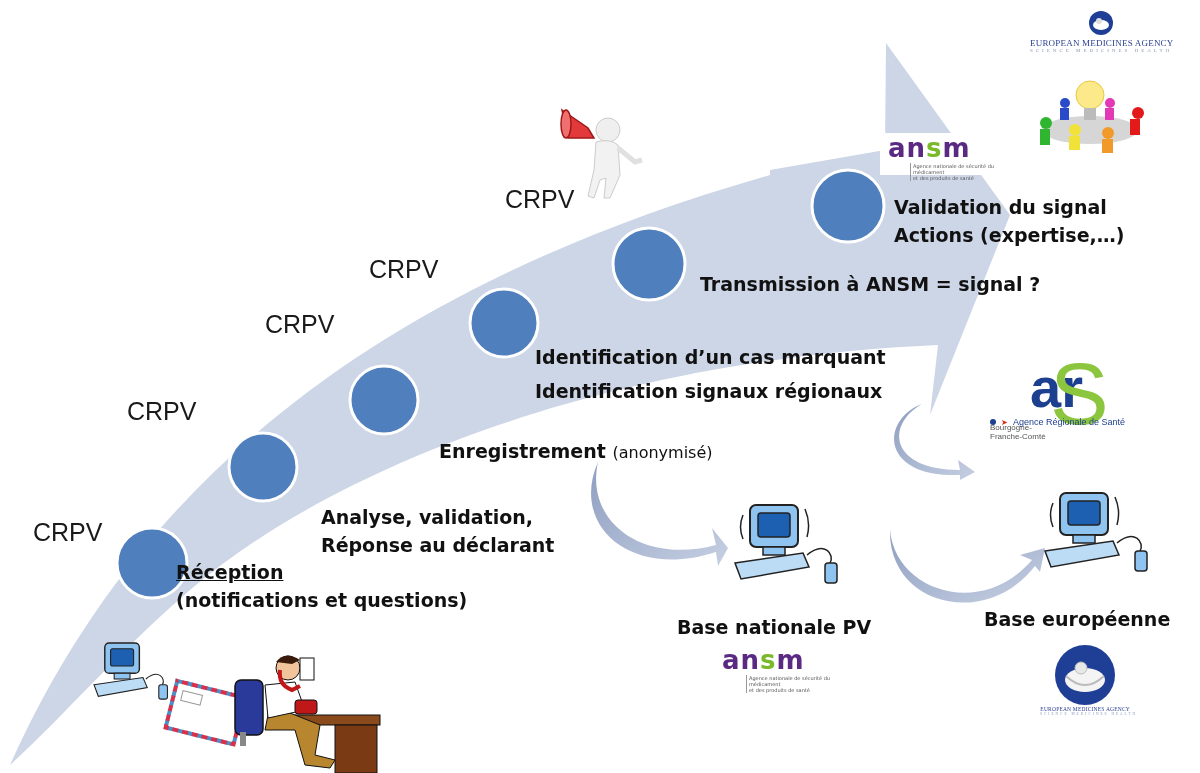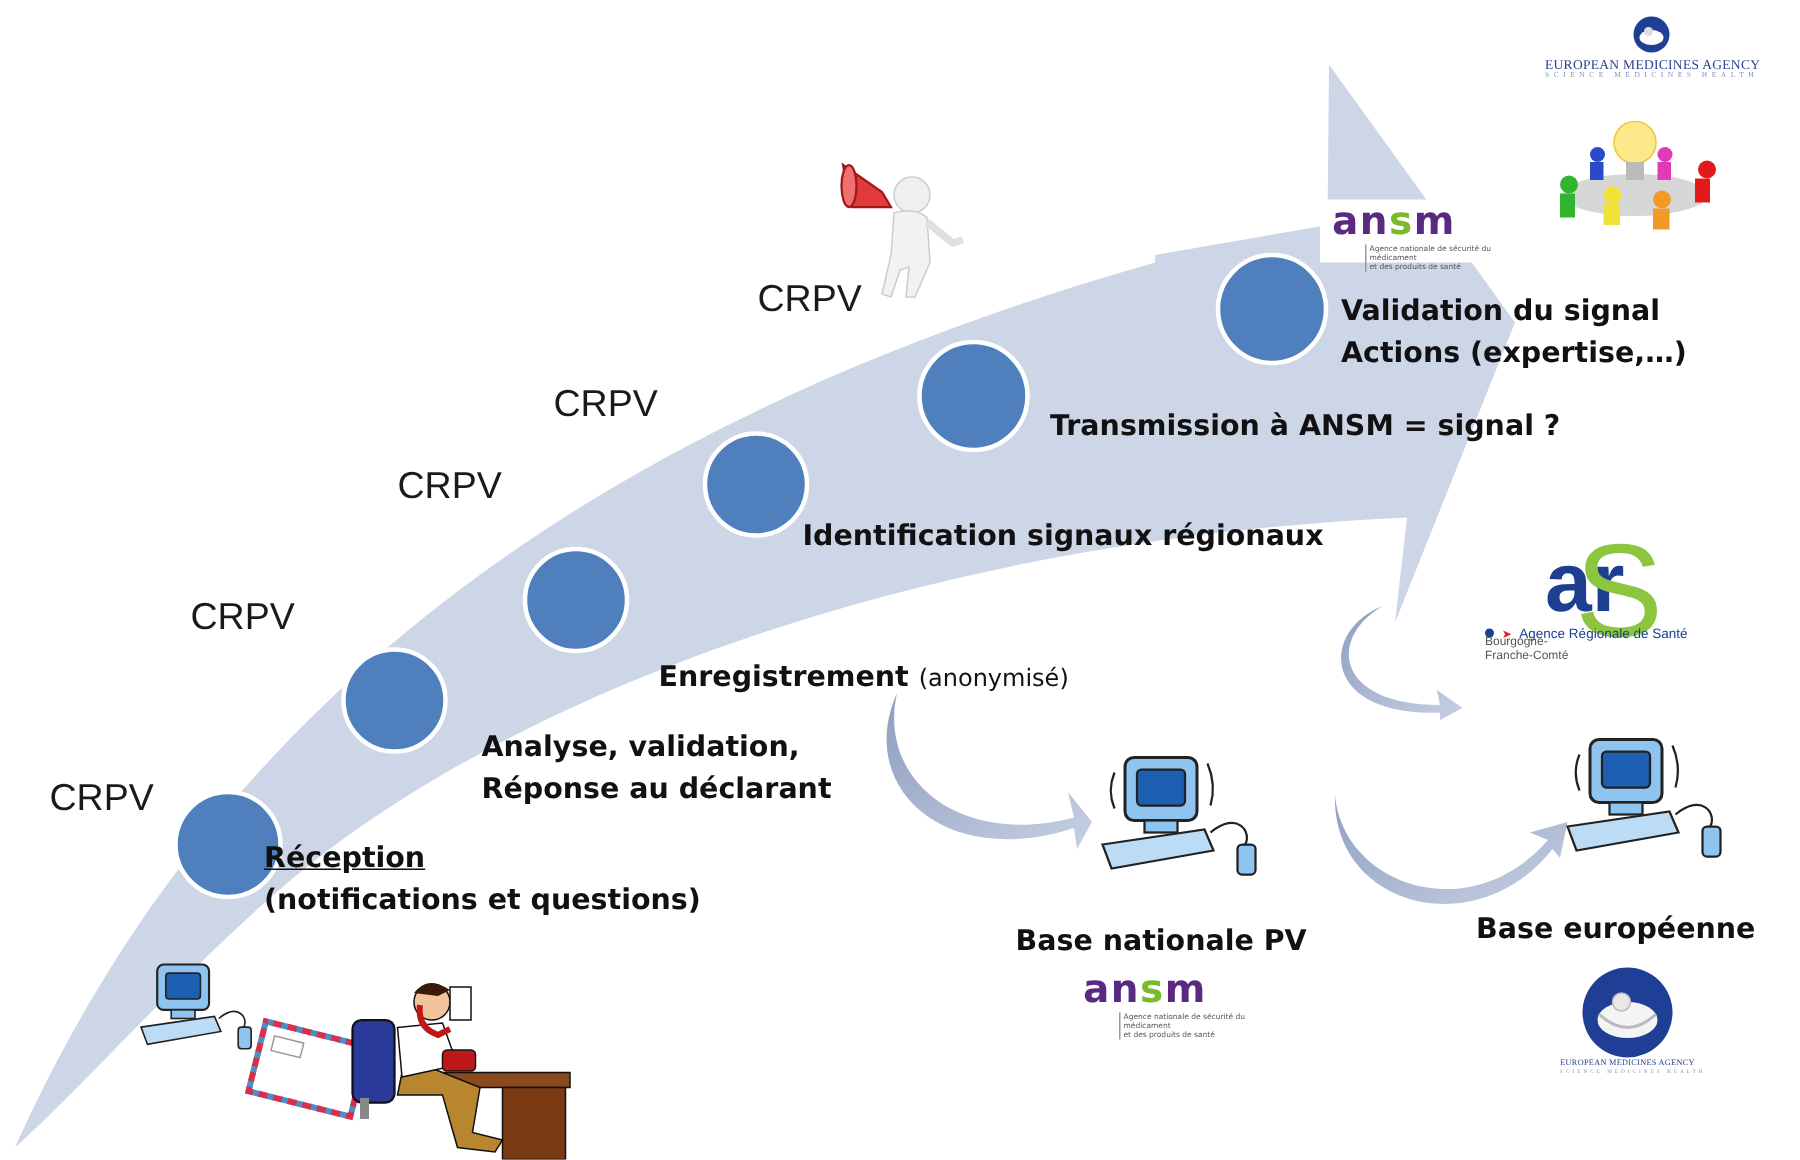--- a/index.html
+++ b/index.html
@@ -8,21 +8,21 @@
   svg.bg { position:absolute; left:0; top:0; }
   .t { position:absolute; white-space:nowrap; }
   .crpv { font-family:"Liberation Sans", sans-serif; font-size:25px; color:#1a1a1a; }
   .step { font-weight:bold; font-size:19px; line-height:28px; color:#111; }
   .step .light { font-weight:normal; font-size:16px; }
   .under { text-decoration:underline; }
   .logo-ansm { position:absolute; background:#fff; }
   .ansm-word { font-family:"DejaVu Sans", sans-serif; font-weight:bold; color:#5a2a83; letter-spacing:1px; }
   .ansm-word .s { color:#7ab929; }
   .ansm-sub { font-size:5px; color:#555; border-left:1px solid #999; padding-left:2px; line-height:6px; }
-  .ema-text { font-family:"Liberation Serif", serif; color:#2a3f8f; font-size:9px; letter-spacing:0.2px; text-align:center; }
+  .ema-text { font-family:"Liberation Serif", serif; color:#2a3f8f; font-size:9px; letter-spacing:0.2px; text-align:right; }
   .ema-sub { font-family:"Liberation Serif", serif; color:#8a94b8; font-size:5px; letter-spacing:3px; text-align:center; }
   .ars-word { font-family:"Liberation Sans", sans-serif; font-weight:bold; color:#1d3f8f;margin-left:40px; }
   .ars-s { color:#8cc63f; font-family:"Liberation Sans", sans-serif; }
   .ars-sub { font-family:"Liberation Sans", sans-serif; color:#1d3f8f; font-size:9px; }
   .ars-region { font-family:"Liberation Sans", sans-serif; color:#555; font-size:8px; line-height:9px; }
 </style>
 </head>
 <body>
 
 <svg class="bg" width="1200" height="773" viewBox="0 0 1200 773">
@@ -154,31 +154,32 @@
 <div class="t crpv" style="left:127px; top:397px;">CRPV</div>
 <div class="t crpv" style="left:265px; top:310px;">CRPV</div>
 <div class="t crpv" style="left:369px; top:255px;">CRPV</div>
 <div class="t crpv" style="left:505px; top:185px;">CRPV</div>
 
 <div class="t step" style="left:176px; top:558px;">
   <div class="under">Réception</div>
   <div>(notifications et questions)</div>
 </div>
 
-<div class="t step" style="left:321px; top:484px;">
+<div class="t step" style="left:321px; top:503px;">
   <div>Analyse, validation,</div>
   <div>Réponse au déclarant</div>
 </div>
 
 <div class="t step" style="left:439px; top:421px;margin-top:16px;">
   <span>Enregistrement</span>
   <span class="light">(anonymisé)</span>
 </div>
 
 <div class="t step" style="left:535px; top:340px; line-height:34px;">
+  <div>Identification d’un cas marquant</div>
   <div>Identification signaux régionaux</div>
 </div>
 
 <div class="t step" style="left:700px; top:270px;">
   <span>Transmission à ANSM = signal ?</span>
 </div>
 
 <div class="t step" style="left:894px; top:193px; line-height:28px;">
   <div>Validation du signal</div>
   <div>Actions (expertise,…)</div>

